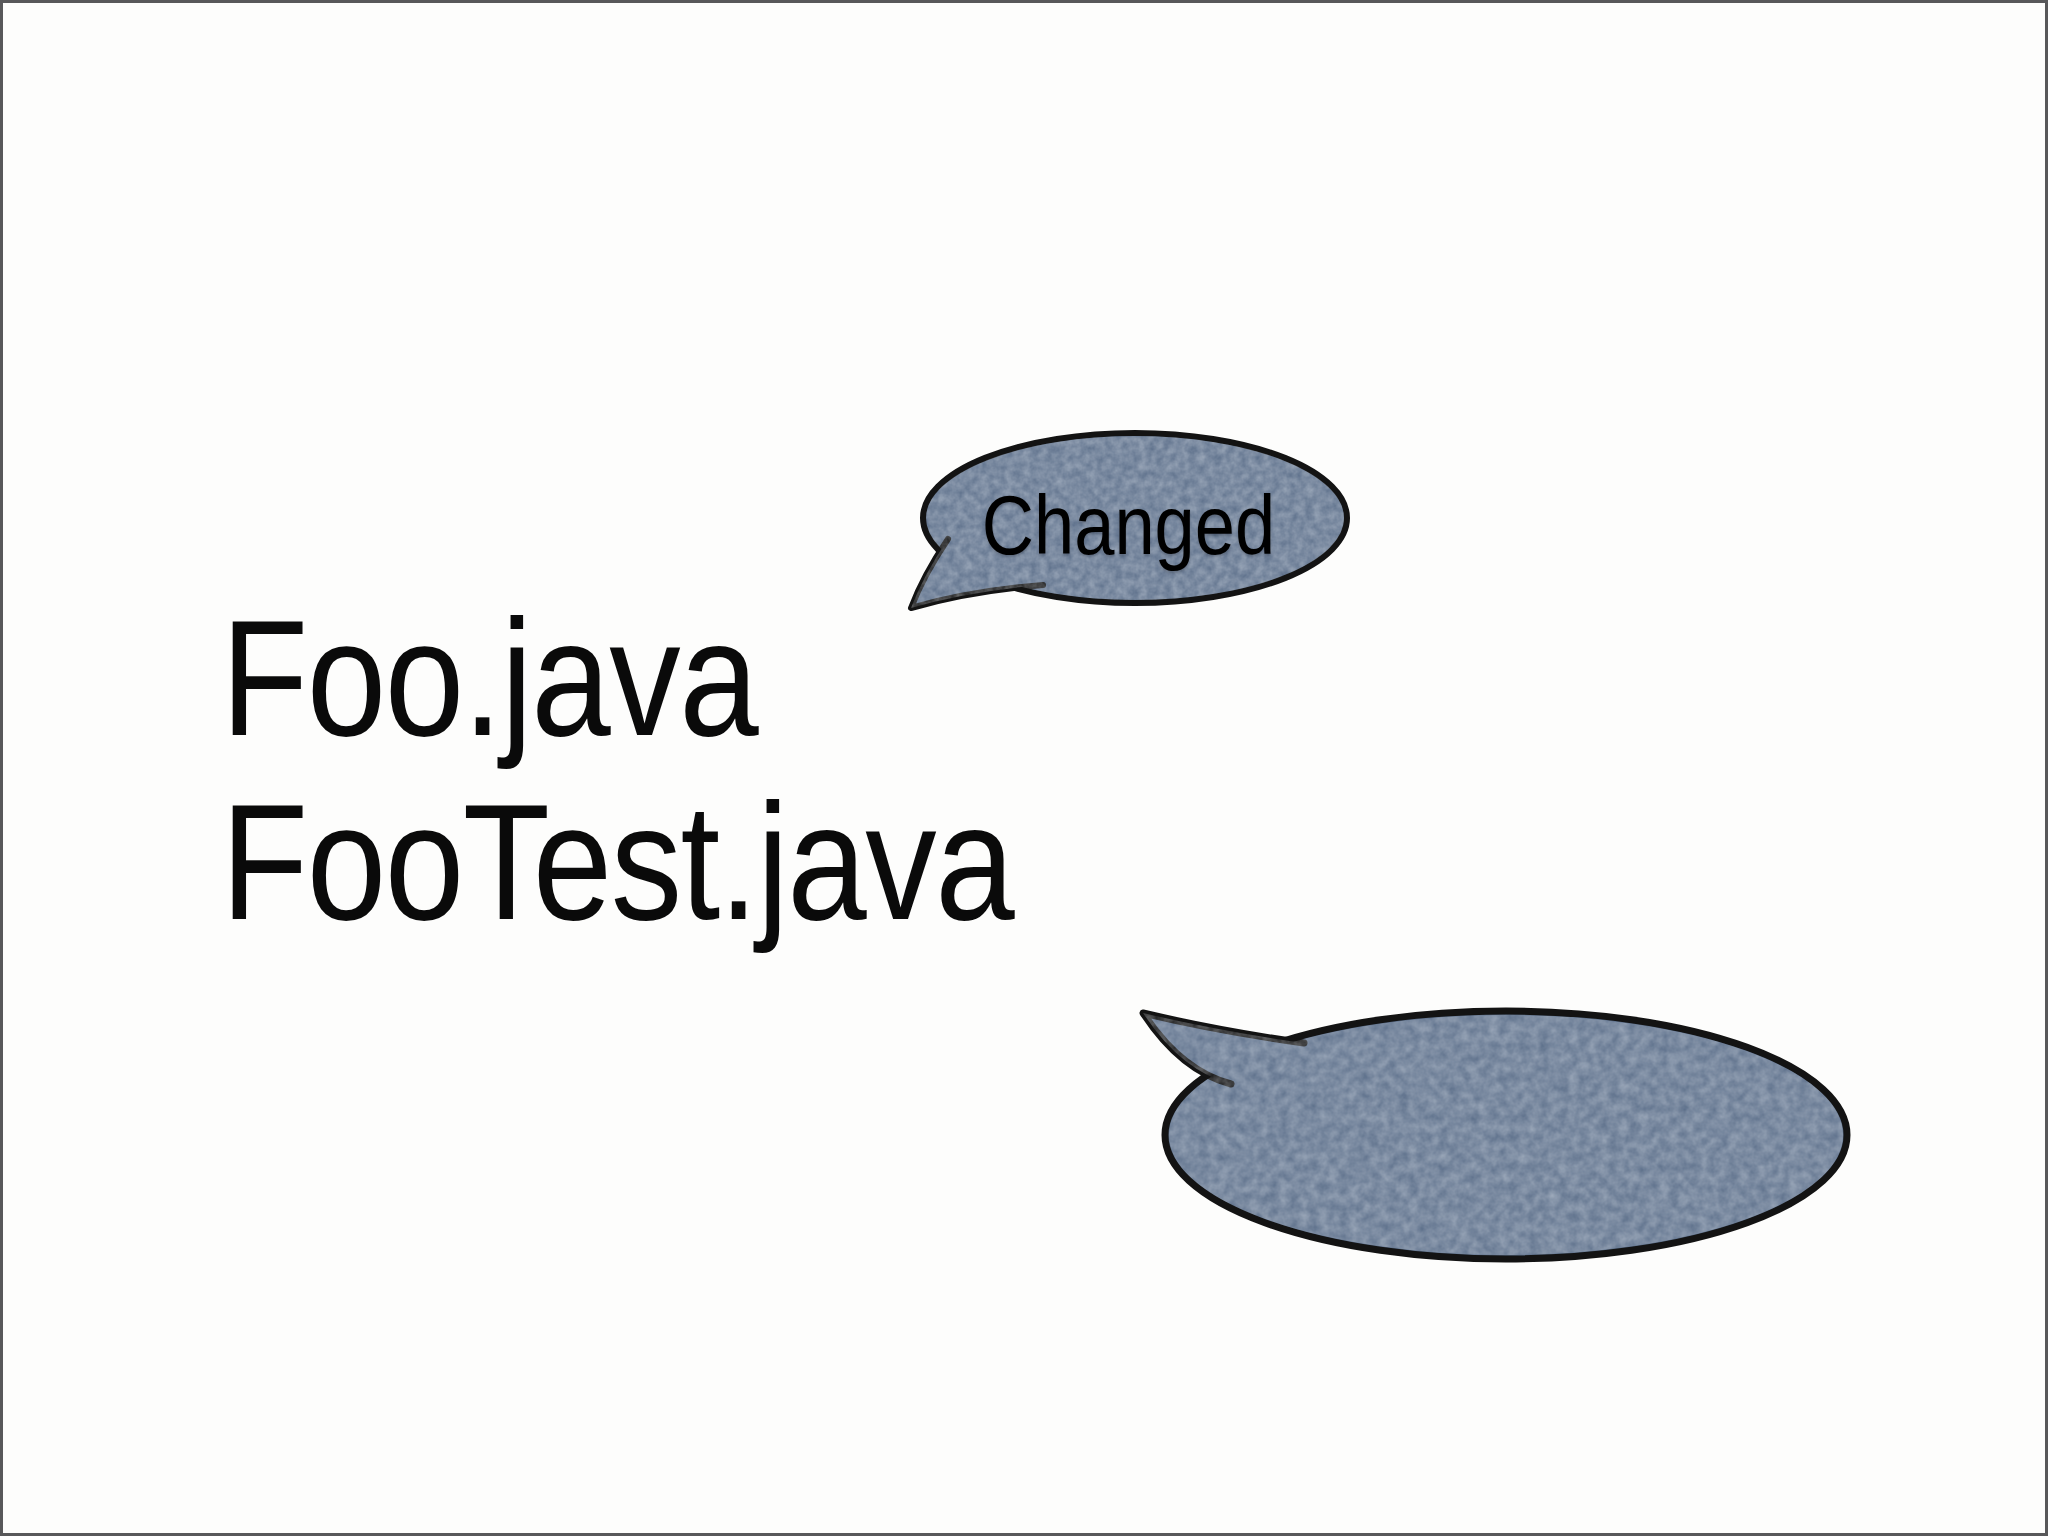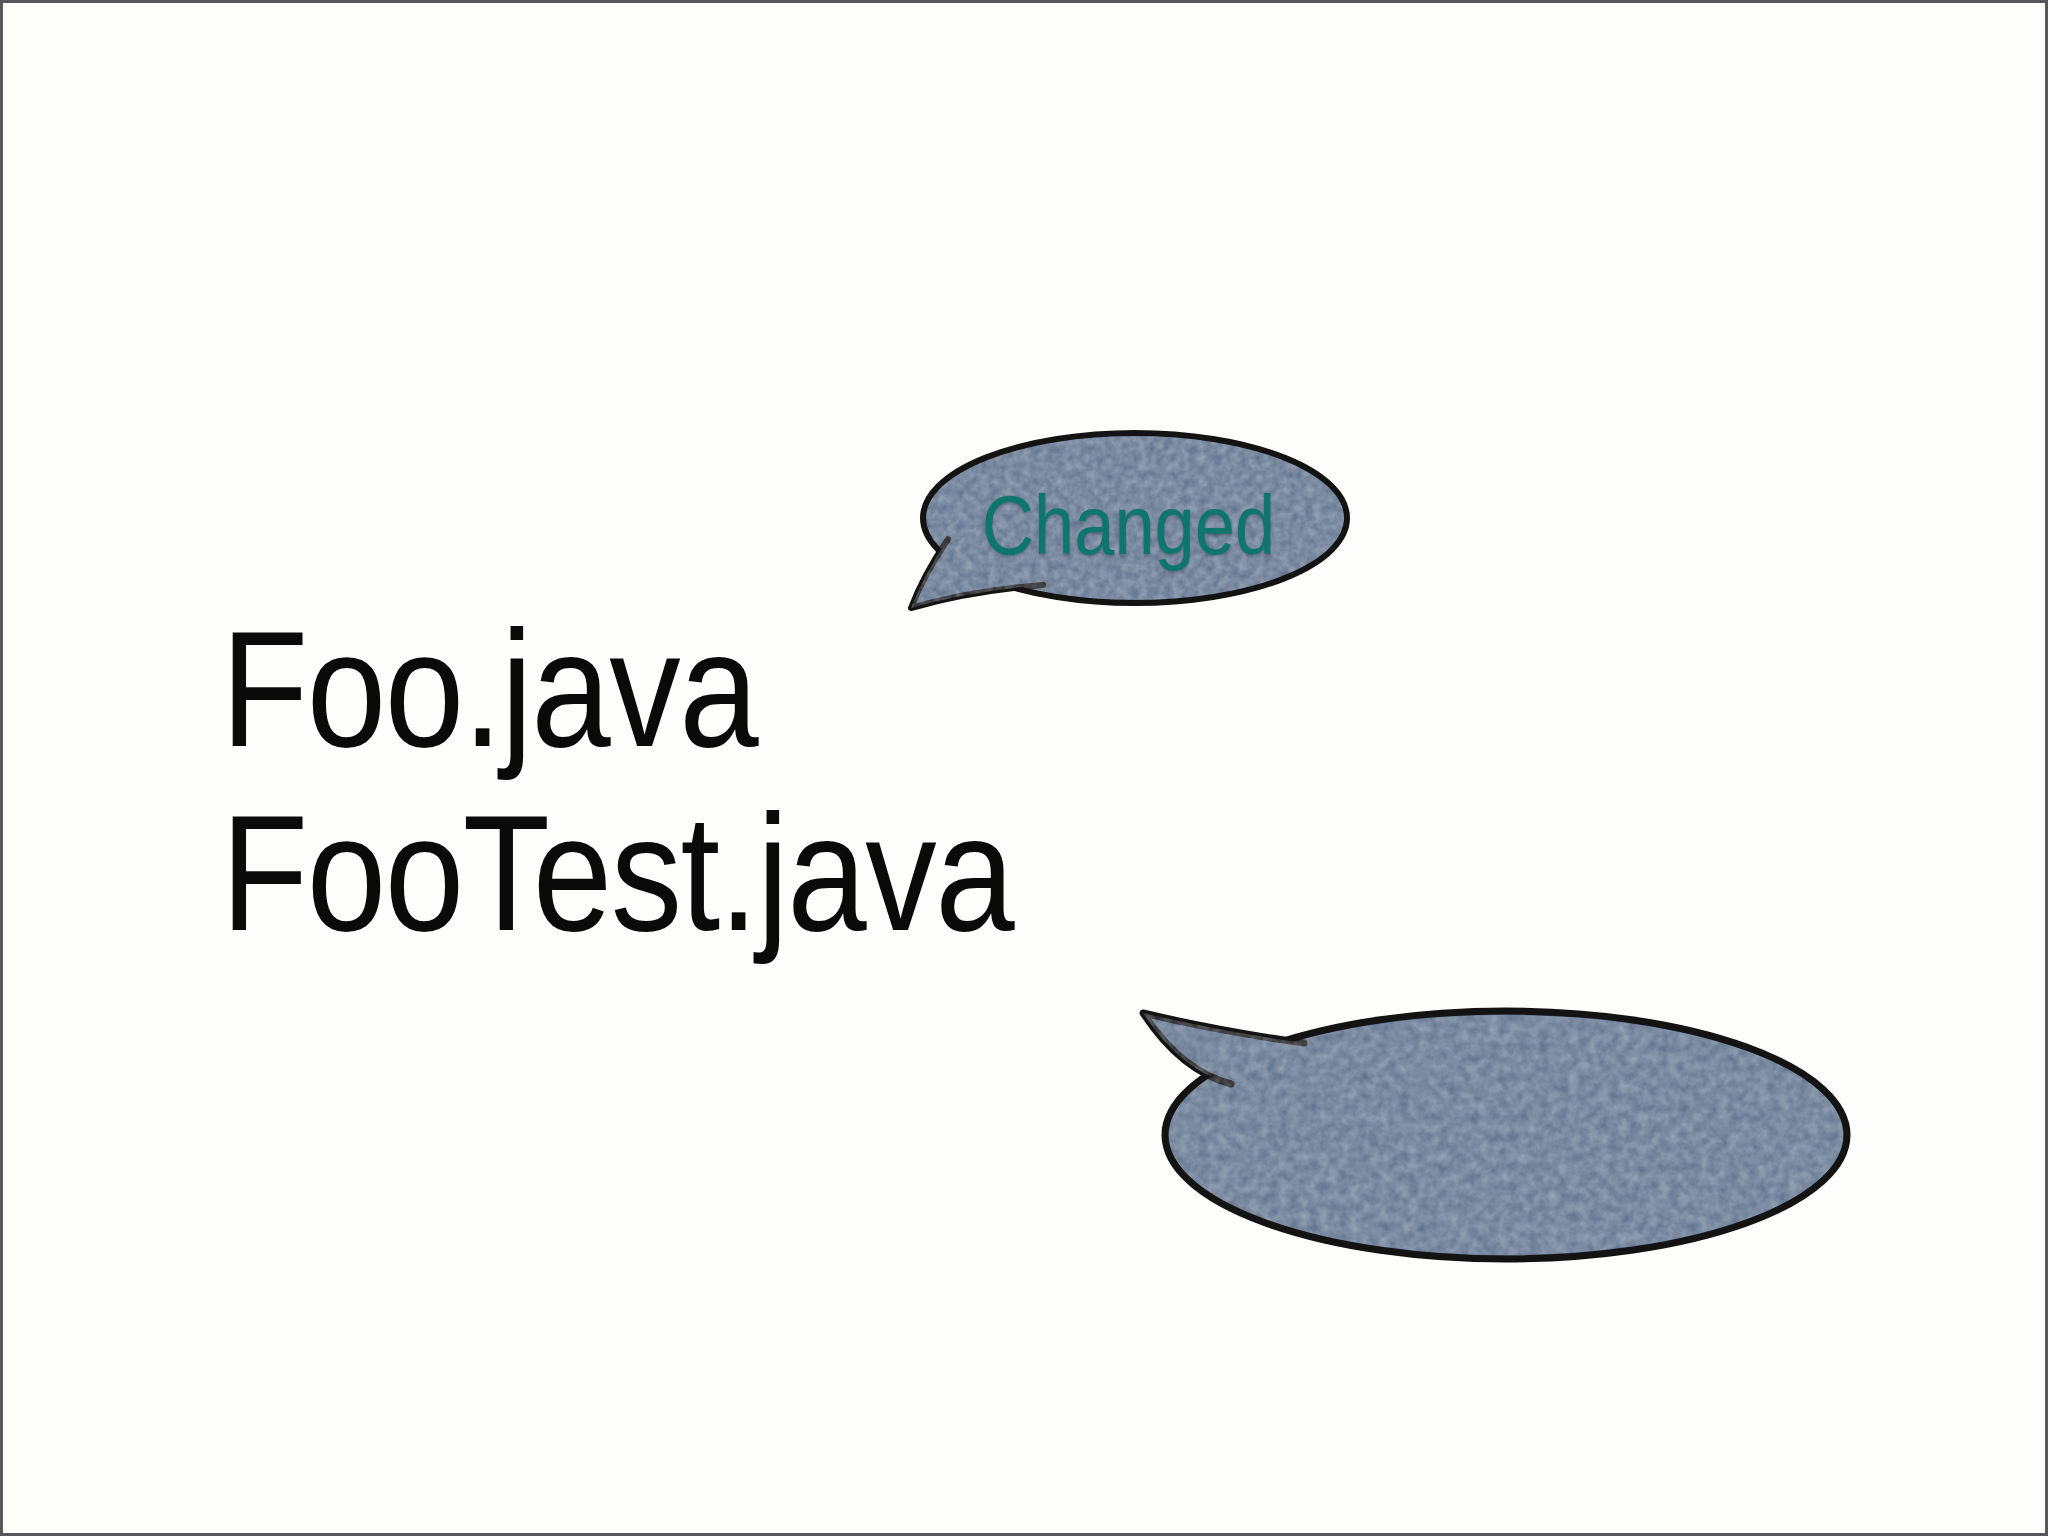--- a/index.html
+++ b/index.html
@@ -22,40 +22,39 @@
   .file-list {
     position: absolute;
     left: 218px;
     top: 583px;
     color: #0a0a0a;
     font-size: 166px;
     line-height: 184px;
     font-weight: 400;
     letter-spacing: -0.01em;
     white-space: nowrap;
-    margin-top: 11px;
   }
   .file-line {
     transform: scaleX(0.86);
     transform-origin: left center;
   }
   .bubble-svg {
     position: absolute;
     overflow: visible;
   }
   .bubble-svg.changed { left: 886px; top: 418px; width: 478px; height: 210px; }
   .bubble-svg.autorun { left: 1116px; top: 980px; width: 770px; height: 310px; }
   .bubble-body { stroke-linejoin: round; }
   .bubble-tail { stroke-linejoin: round; stroke-linecap: round; fill-rule: nonzero; }
   .bubble-label {
     position: absolute;
     display: flex;
     align-items: center;
     justify-content: center;
-    color: #0f766e;
+    color: #000000;
     white-space: nowrap;
     text-shadow: 0 2px 3px rgba(20,25,35,0.28);
   }
   .bubble-label .inner {
     transform: scaleX(0.86);
     transform-origin: center center;
   }
   .bubble-label.changed {
     left: 886px; top: 462px; width: 478px; height: 120px;
     font-size: 84px;

